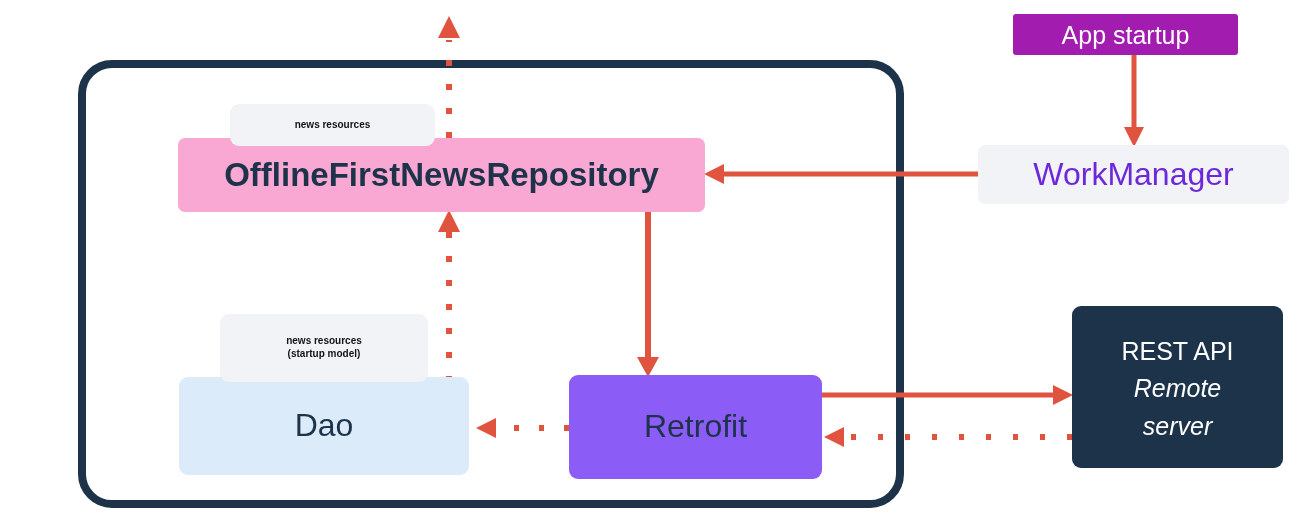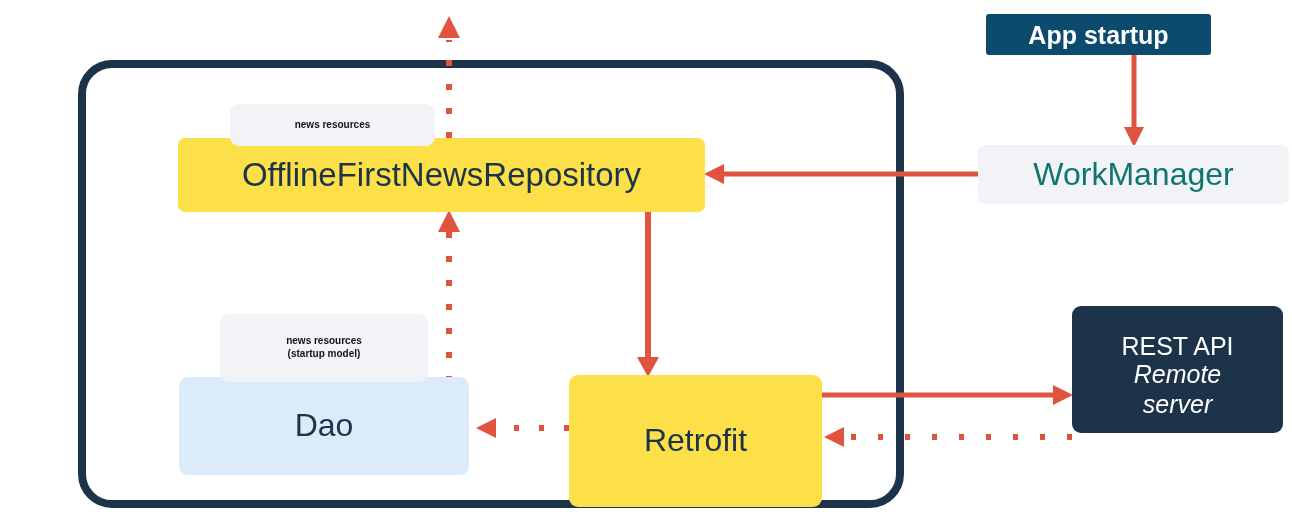--- a/index.html
+++ b/index.html
@@ -48,81 +48,81 @@
   .node .node-label {
     display: block;
     line-height: 1.12;
   }
 
   .node-repo {
     left: 178px;
     top: 138px;
     width: 527px;
     height: 74px;
-    background: #fde047;
+    background: #f9a8d4;
     border-radius: 7px;
     color: #1c3349;
     font-size: 33px;
-    font-weight: 400;
+    font-weight: 700;
   }
 
   .node-dao {
     left: 179px;
     top: 377px;
     width: 290px;
     height: 98px;
     background: #dbebfa;
     border-radius: 9px;
     color: #1c3349;
     font-size: 32px;
     font-weight: 400;
   }
 
   .node-retrofit {
     left: 569px;
     top: 375px;
     width: 253px;
-    height: 132px;
-    background: #fde047;
+    height: 104px;
+    background: #8b5cf6;
     border-radius: 9px;
     color: #1c3349;
     font-size: 32px;
     font-weight: 400;
     text-align: right;
   }
 
   .node-workmanager {
     left: 978px;
     top: 145px;
     width: 311px;
     height: 59px;
     background: #f1f3f6;
     border-radius: 7px;
-    color: #0f766e;
+    color: #6d28d9;
     font-size: 32px;
     font-weight: 400;
   }
 
   .node-appstartup {
-    left: 986px;
+    left: 1013px;
     top: 14px;
     width: 225px;
     height: 41px;
-    background: #0c4a6e;
+    background: #a21caf;
     border-radius: 3px;
     color: #ffffff;
     font-size: 25px;
-    font-weight: 700;
+    font-weight: 400;
   }
 
   .node-remote {
     left: 1072px;
     top: 306px;
     width: 211px;
-    height: 127px;
+    height: 162px;
     background: #1c3349;
     border-radius: 9px;
     color: #ffffff;
     font-size: 25px;
     font-weight: 400;
     justify-content: space-around;
     padding: 26px 0 22px 0;
   }
   .node-remote .line-top { font-size: 25px; }
   .node-remote .line-bottom { font-size: 25px; line-height: 1.18; font-style: italic; }

